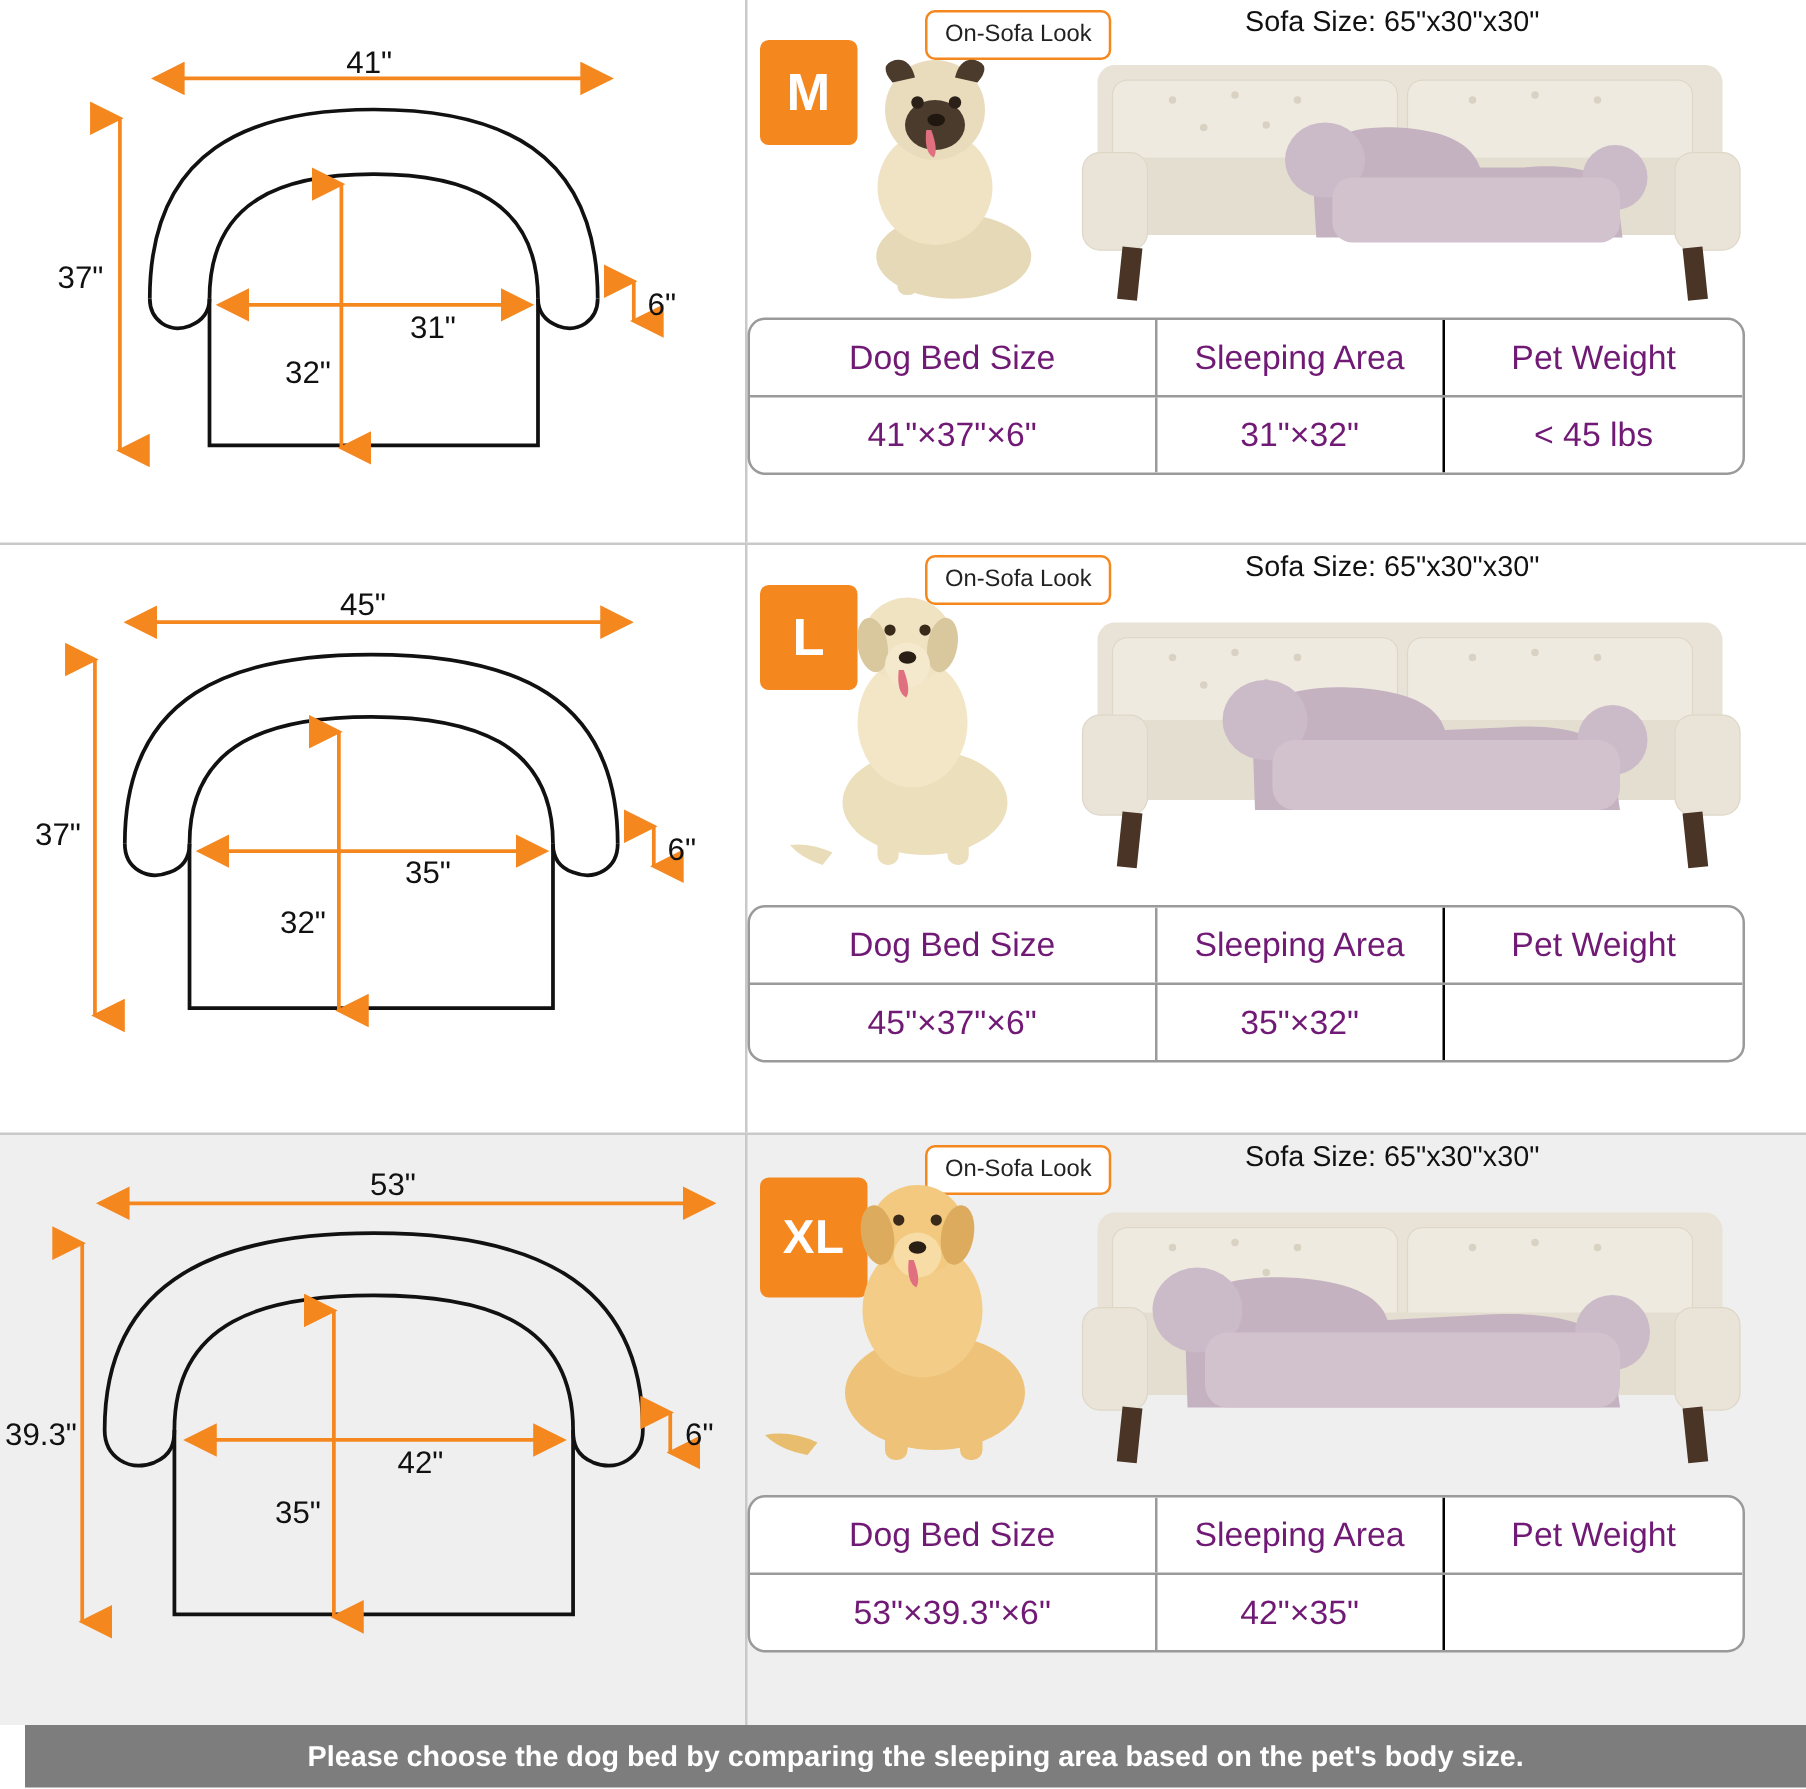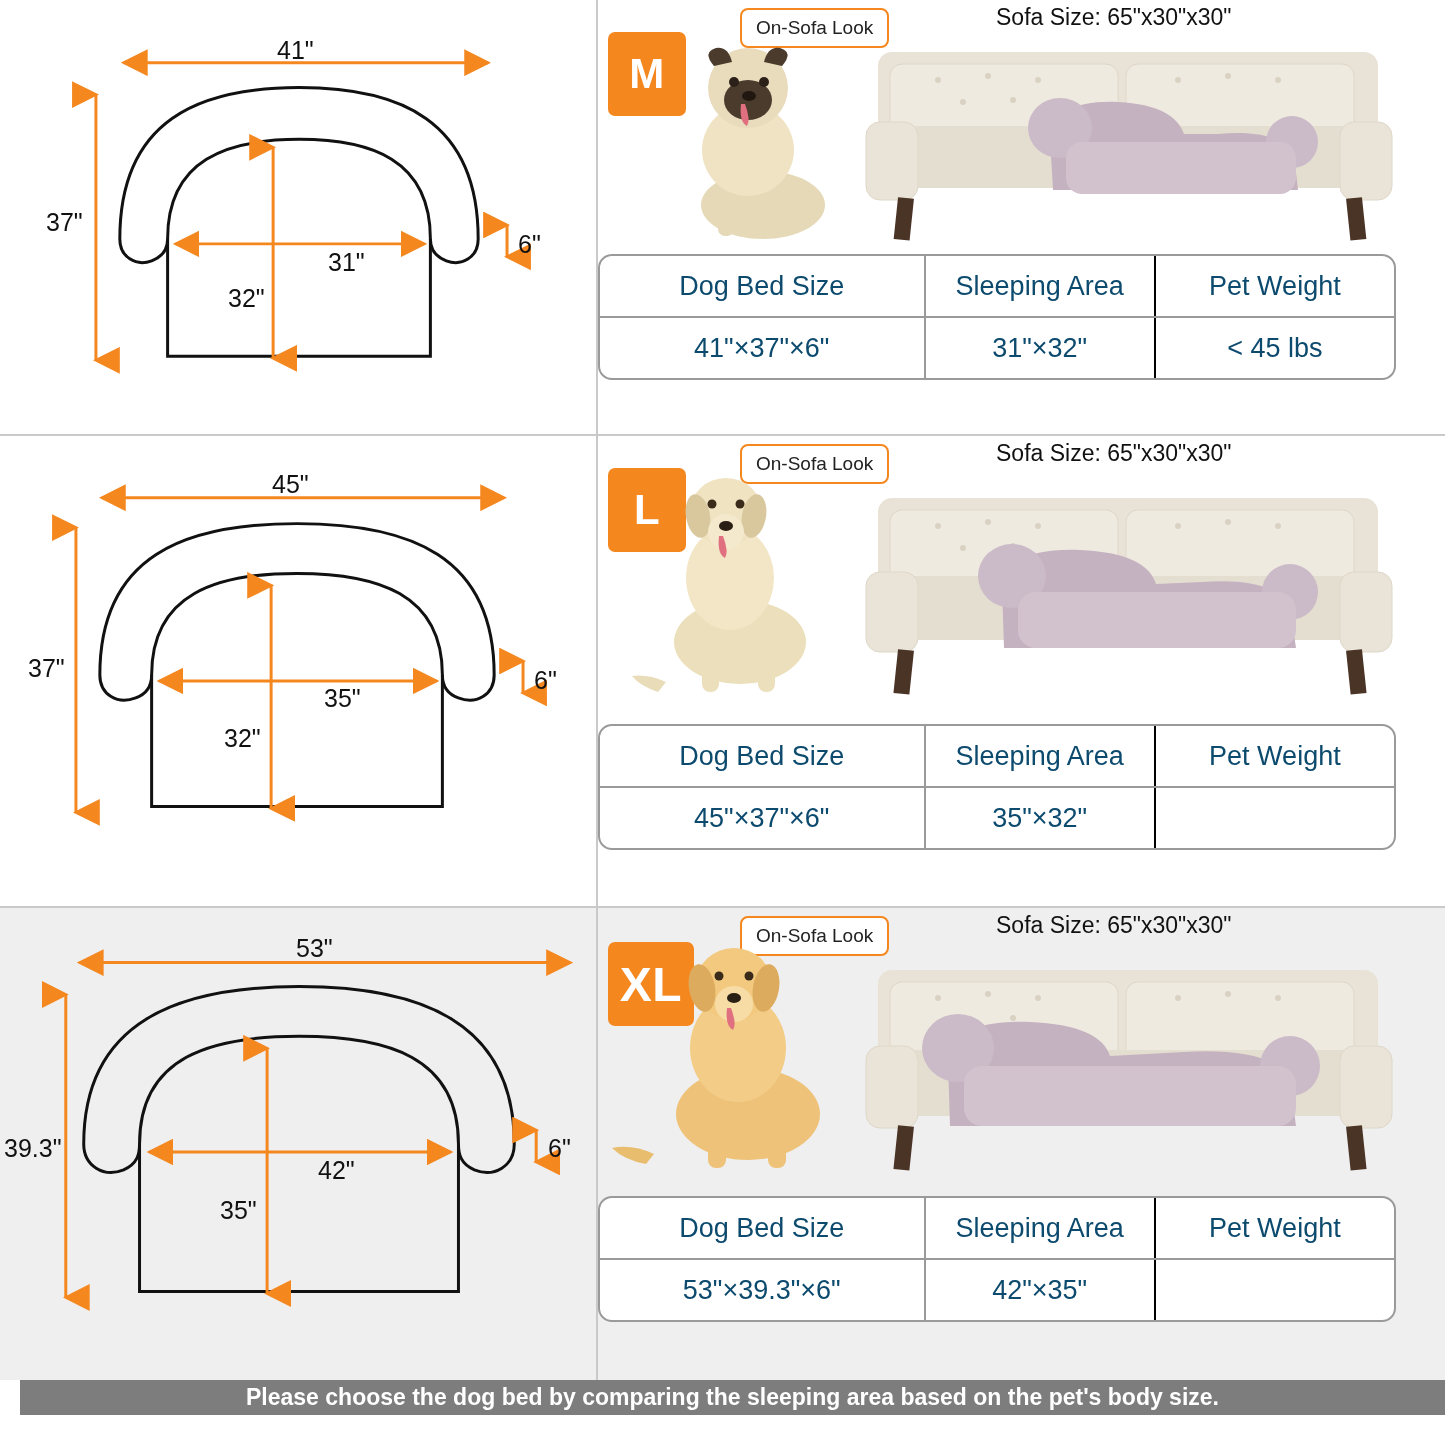--- a/index.html
+++ b/index.html
@@ -70,34 +70,34 @@
     border-radius:14px;
     background:#ffffff;
     overflow:hidden;
     display:flex; flex-direction:column;
   }
   .spec-table .trow { display:flex; flex:1; }
   .spec-table .trow.head { border-bottom:2px solid #9a9a9a; }
   .spec-table .cell {
     display:flex; align-items:center; justify-content:center;
     font-size:27px;
-    color:#0c4a6e;
+    color:#701a75;
     padding:0 6px;
     text-align:center;
   }
   .spec-table .cell.c0 { flex:0 0 41%; border-right:2px solid #9a9a9a; }
   .spec-table .cell.c1 { flex:0 0 29%; border-right:2px solid #000000; }
   .spec-table .cell.c2 { flex:1; }
 
   
   .photo-wrap { position:absolute; }
 
   
   .footer {
-    height: 35px;
+    height: 50px;
     background:#7d7d7d;
     color:#ffffff;
     display:flex; align-items:center; justify-content:center;
     font-size:23px;
     font-weight:bold;
     text-align:center;
     margin-left:20px;
   }
 </style>
 </head>
@@ -356,21 +356,21 @@
         </defs>
       </svg>
       <div style="position:absolute;left:296px;top:26px;font-size:25px;">53"</div>
       <div style="position:absolute;left:4px;top:226px;font-size:25px;">39.3"</div>
       <div style="position:absolute;left:312px;top:248px;font-size:25px;background:#efefef;padding:0 6px;">42"</div>
       <div style="position:absolute;left:214px;top:288px;font-size:25px;background:#efefef;padding:0 6px;">35"</div>
       <div style="position:absolute;left:548px;top:226px;font-size:25px;">6"</div>
     </div>
 
     <div class="info-pane">
-      <div class="size-badge" style="left:10px;top:34px;width:86px;height:84px;font-size:48px;">XL</div>
+      <div class="size-badge" style="left:10px;top:34px;width:86px;height:96px;font-size:38px;">XL</div>
 
       <div class="pill" style="left:142px;top:8px;">On-Sofa Look</div>
       <div class="sofa-size" style="left:398px;top:4px;">Sofa Size: 65"x30"x30"</div>
 
       <div class="photo-wrap" style="left:0px;top:34px;width:845px;height:250px;">
         <svg viewBox="0 0 845 250" xmlns="http://www.w3.org/2000/svg">
           <g>
             <rect x="280" y="28" width="500" height="114" rx="14" fill="#e9e3d7"></rect>
             <rect x="292" y="40" width="228" height="96" rx="12" fill="#efeae0" stroke="#ded7c8"></rect>
             <rect x="528" y="40" width="228" height="96" rx="12" fill="#efeae0" stroke="#ded7c8"></rect>

